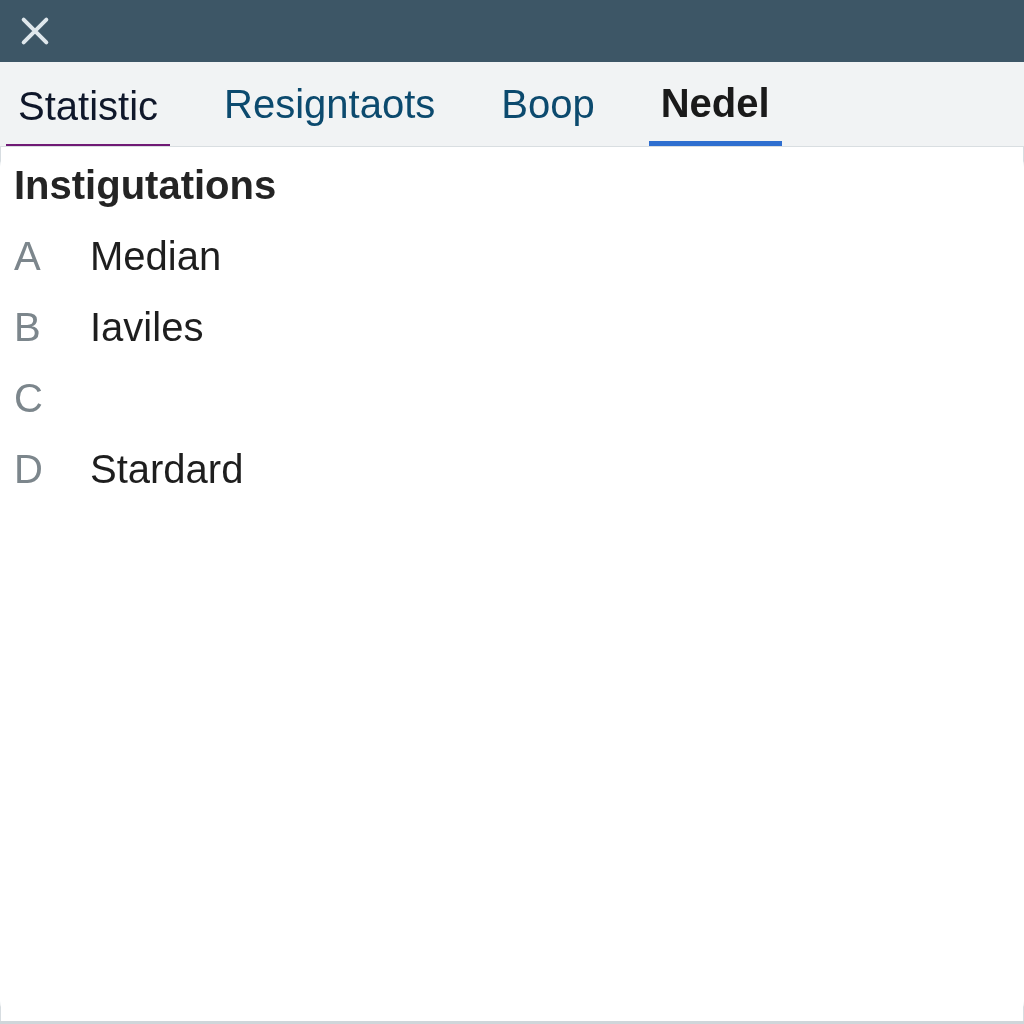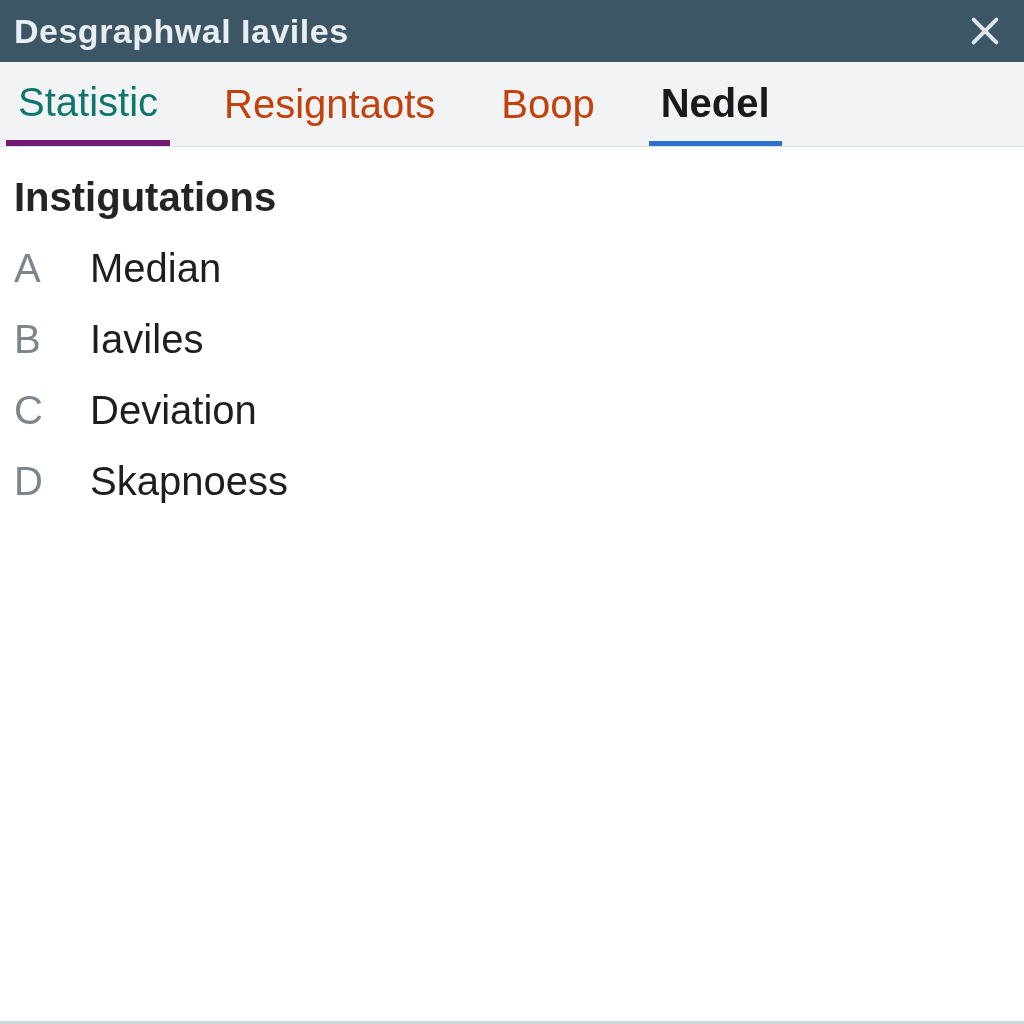--- a/index.html
+++ b/index.html
@@ -56,40 +56,41 @@
     height: 84px;
     background: #f1f3f4;
     border-bottom: 1px solid #d9dee1;
     padding: 0 6px;
     gap: 42px;
   }
   .tab {
     font-size: 40px;
     line-height: 1;
     padding: 0 12px 18px 12px;
-    color: #c2410c;
+    color: #0c4a6e;
     font-weight: 400;
     cursor: pointer;
     position: relative;
     border-bottom: 4px solid transparent;
   }
   .tab.primary {
-    color: #0f766e;
+    color: #0f172a;
     font-weight: 500;
-    border-bottom: 6px solid #701a75;
+    border-bottom: 2px solid #701a75;
   }
   .tab.selected {
     color: #1a1a1a;
     font-weight: 600;
     border-bottom: 5px solid #2f6fd0;
   }
   .content {
     flex: 1;
-    padding: 28px 14px 0 14px;
+    padding: 16px 14px 0 14px;
     background: #ffffff;
+    border-radius: 20px;
   }
   .section-title {
     font-size: 40px;
     font-weight: 600;
     color: #242424;
     margin: 0 0 26px 0;
   }
   .opt-list {
     display: flex;
     flex-direction: column;
@@ -116,21 +117,20 @@
     background: #cfd6da;
     margin-top: auto;
   }
 </style>
 </head>
 <body>
 
 <div class="window">
 
   <div class="titlebar">
-    <span class="title-text">Desgraphwal Iaviles</span>
     <div class="close-btn">
       <svg viewBox="0 0 24 24" fill="none">
         <path d="M4 4 L20 20 M20 4 L4 20"></path>
       </svg>
     </div>
   </div>
 
   <div class="tabstrip">
     <div class="tab primary">
       <span>Statistic</span>
@@ -153,23 +153,22 @@
       <div class="opt-row">
         <span class="opt-letter">A</span>
         <span class="opt-label">Median</span>
       </div>
       <div class="opt-row">
         <span class="opt-letter">B</span>
         <span class="opt-label">Iaviles</span>
       </div>
       <div class="opt-row">
         <span class="opt-letter">C</span>
-        <span class="opt-label">Deviation</span>
       </div>
       <div class="opt-row">
         <span class="opt-letter">D</span>
-        <span class="opt-label">Skapnoess</span>
+        <span class="opt-label">Stardard</span>
       </div>
     </div>
   </div>
 
   <div class="footer-line"></div>
 </div>
 
 </body></html>

